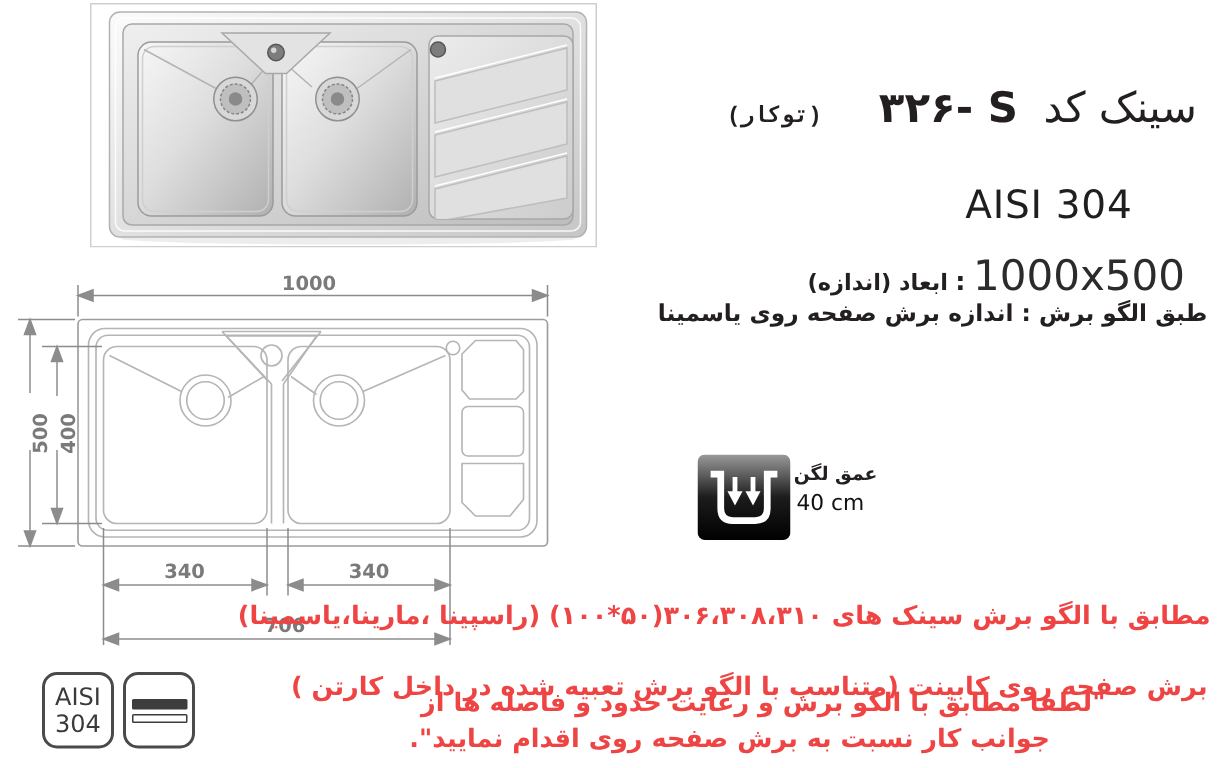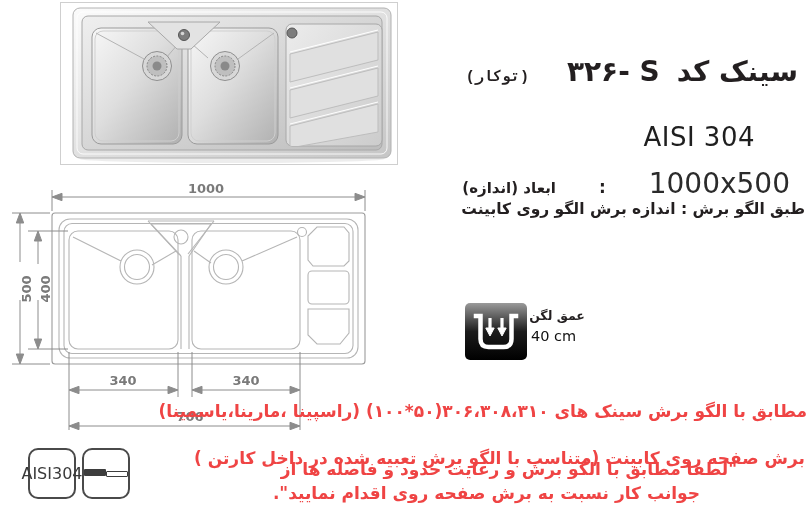--- a/index.html
+++ b/index.html
@@ -8,36 +8,36 @@
     background:#fff;color:#231f20;
     font-family:"DejaVu Sans",sans-serif;
   }
   .abs{position:absolute;}
   
   .photo-frame{left:60px;top:2px;width:338px;height:163px;}
   
   .title-row{top:55px;right:13px;display:flex;direction:ltr;align-items:baseline;white-space:nowrap;}
   .title-note{font-size:15px;font-weight:700;font-family:Liberation Mono, monospace;}
   .title-code{font-size:28px;font-weight:700;letter-spacing:1px;margin:0 16px 0 38px;}
-  .title-name{font-size:28px;font-weight:700;}
+  .title-name{font-size:28px;font-weight:400;}
   .grade-row{top:122px;right:56px;display:flex;direction:ltr;align-items:baseline;white-space:nowrap;}
   .grade{font-size:26px;font-weight:400;letter-spacing:.5px;color:#1f1f1f;}
   .grade-note{font-size:14px;font-weight:700;margin-left:12px;}
-  .size-row{top:167px;right:21px;display:flex;direction:ltr;align-items:baseline;white-space:nowrap;gap:38px;}
+  .size-row{top:167px;right:21px;display:flex;direction:ltr;align-items:baseline;white-space:nowrap;}
   .size-label{font-size:15px;font-weight:700;direction:rtl;unicode-bidi:embed;}
   .size-sep{font-size:17px;font-weight:700;margin:0 5px;}
   .size-value{font-size:28px;font-weight:400;color:#2b2b2b;}
   .cut-line{top:200px;right:6px;direction:rtl;font-size:15.5px;font-weight:600;white-space:nowrap;}
   
   .depth-icon{left:465px;top:303px;width:62px;height:57px;}
   .depth-label{left:528px;top:308px;width:58px;direction:rtl;font-size:12.5px;font-weight:600;text-align:center;white-space:nowrap;}
   .depth-value{left:531px;top:328px;font-size:14.5px;font-weight:500;color:#111;}
   
   .badge{top:448px;width:44px;height:47px;border:2.5px solid #4a4a4a;border-radius:10px;background:#fff;
-         display:flex;flex-direction:row;align-items:center;justify-content:center;}
+         display:flex;flex-direction:column;align-items:center;justify-content:center;}
   .badge1{left:28px;font-size:16px;line-height:1.12;color:#3a3a3a;text-align:center;}
   .badge2{left:82px;}
   .bar-solid{width:37px;height:7px;background:#3d3d3d;border-radius:1px;margin-bottom:3px;}
   .bar-outline{width:37px;height:6px;border:1.6px solid #3d3d3d;border-radius:1px;background:#fff;box-sizing:border-box;}
   
   .note{direction:rtl;font-size:17px;font-weight:700;color:#ef4444;white-space:nowrap;}
   .note1{top:401px;right:4px;}
   .note2{top:430px;right:6px;margin-top:18px;}
   .note3{top:459px;right:74px;}
   .note4{top:483px;right:111px;}
@@ -125,21 +125,21 @@
 <div class="abs grade-row">
   <span class="grade">AISI 304</span>
 </div>
 
 <div class="abs size-row">
   <span class="size-label">ابعاد (اندازه)</span>
   <span class="size-sep">:</span>
   <span class="size-value">1000x500</span>
 </div>
 
-<div class="abs cut-line">طبق الگو برش : اندازه برش الگو روی کابینت</div>
+<div class="abs cut-line">طبق الگو برش : اندازه برش صفحه روی یاسمینا</div>
 
 <svg class="abs" style="left:0;top:175px;" width="410" height="266" viewBox="0 175 410 266">
 
   <g fill="none" stroke="#b5b5b5" stroke-width="1.1">
     <rect x="52" y="213" width="313" height="151" rx="3" stroke="#9c9c9c"></rect>
     <rect x="59" y="219" width="299" height="139" rx="11"></rect>
     <rect x="64" y="223.5" width="289" height="130" rx="8"></rect>
     <rect x="69" y="231" width="109" height="118" rx="9"></rect>
     <rect x="192" y="231" width="108" height="118" rx="9"></rect>
     <circle cx="137" cy="267" r="17"></circle>

